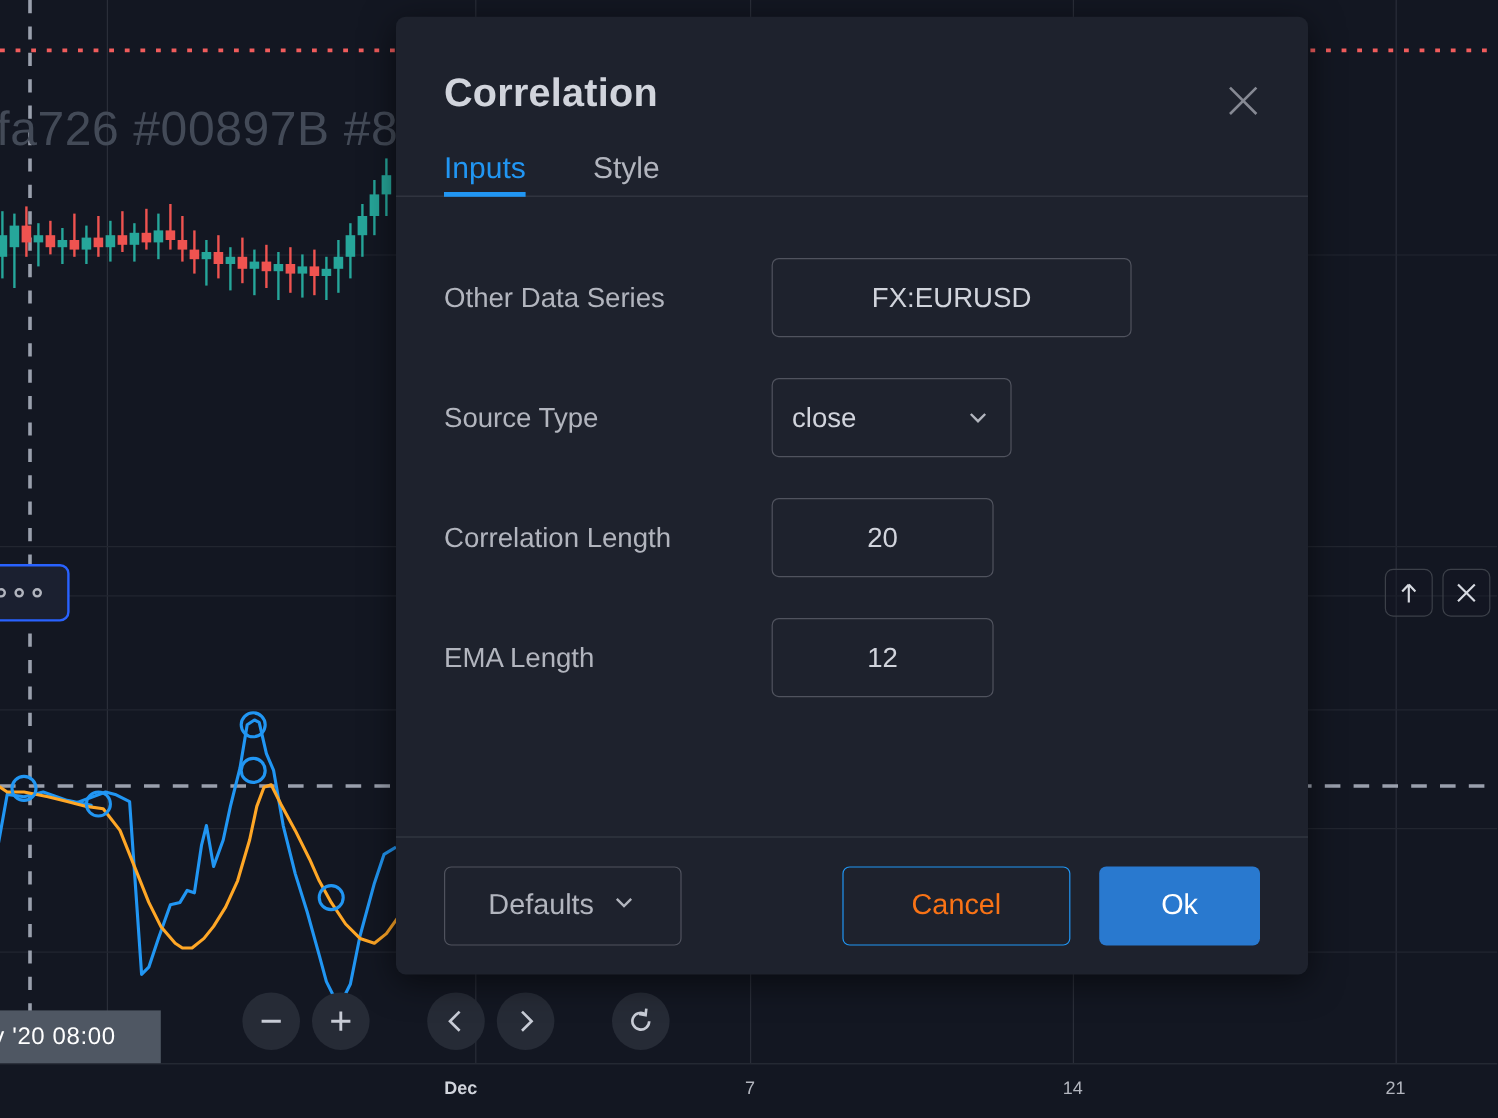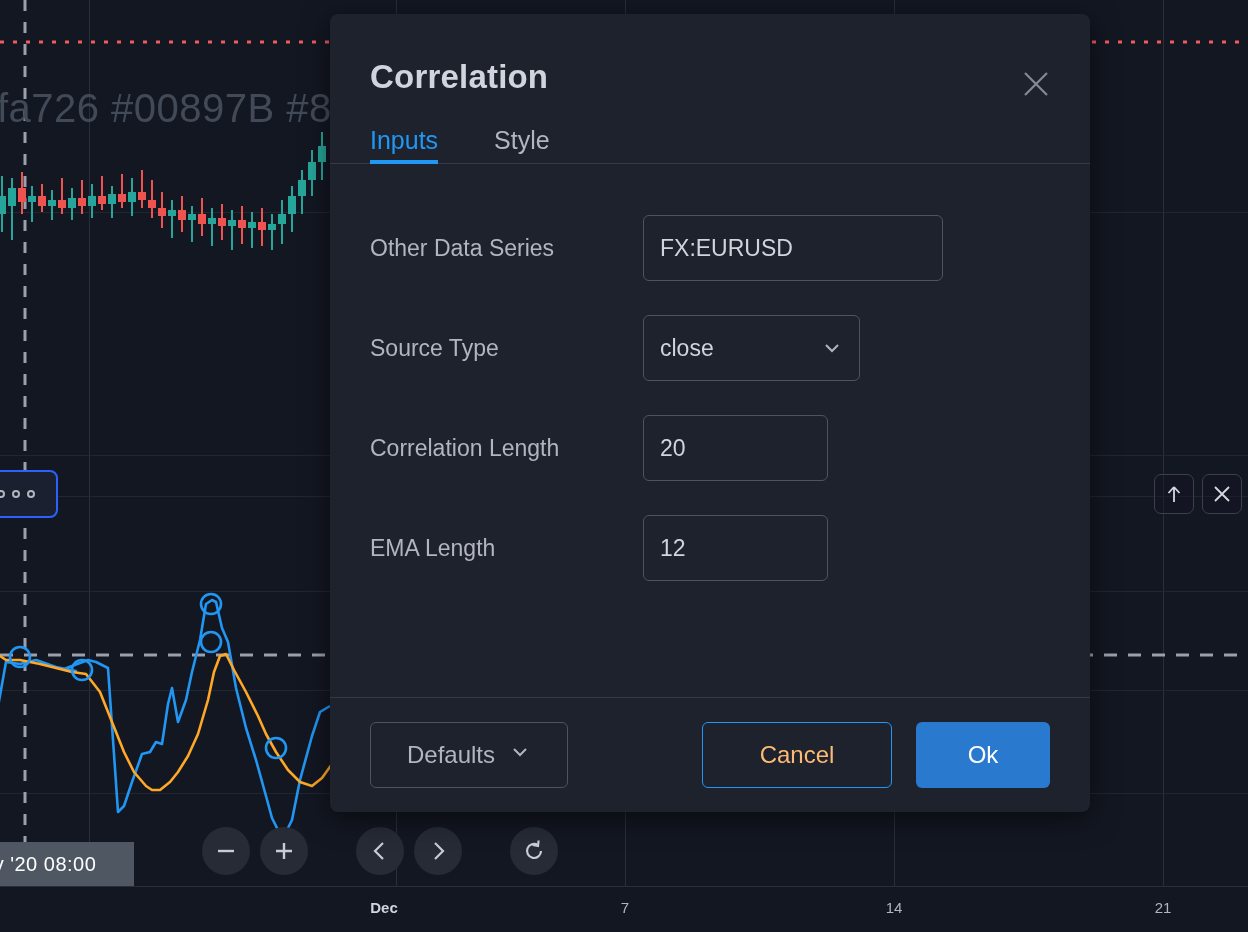--- a/index.html
+++ b/index.html
@@ -153,25 +153,26 @@
   }
   .field {
     height: 66px;
     border: 1px solid #50535e;
     border-radius: 6px;
     background: #1e222d;
     color: #d1d4dc;
     font-size: 23px;
     display: flex; align-items: center;
     padding: 0 16px;
+    justify-content: center;
   }
   .field.text { width: 300px; }
   .field.num  { width: 185px; }
   .field.select {
-    width: 217px;
+    width: 200px;
     justify-content: space-between;
   }
   .field .chev { color: #b2b5be; display: flex; }
 
   .dlg-foot {
     border-top: 1px solid #363a45;
     padding: 24px 40px;
     display: flex; align-items: center; margin-top: 41px;
   }
   .btn {
@@ -183,21 +184,21 @@
     height: 66px; width: 198px;
     border: 1px solid #50535e;
     color: #b2b5be;
     background: #1e222d;
     gap: 14px;
   }
   .spacer { flex: 1; }
   .btn-cancel {
     height: 66px; width: 190px;
     border: 1px solid #2196f3;
-    color: #fdba74;
+    color: #f97316;
     background: transparent;
     margin-right: 24px;
   }
   .btn-ok {
     height: 66px; width: 134px;
     background: #2979cf;
     color: #ffffff;
     border: none;
   }
 </style>

